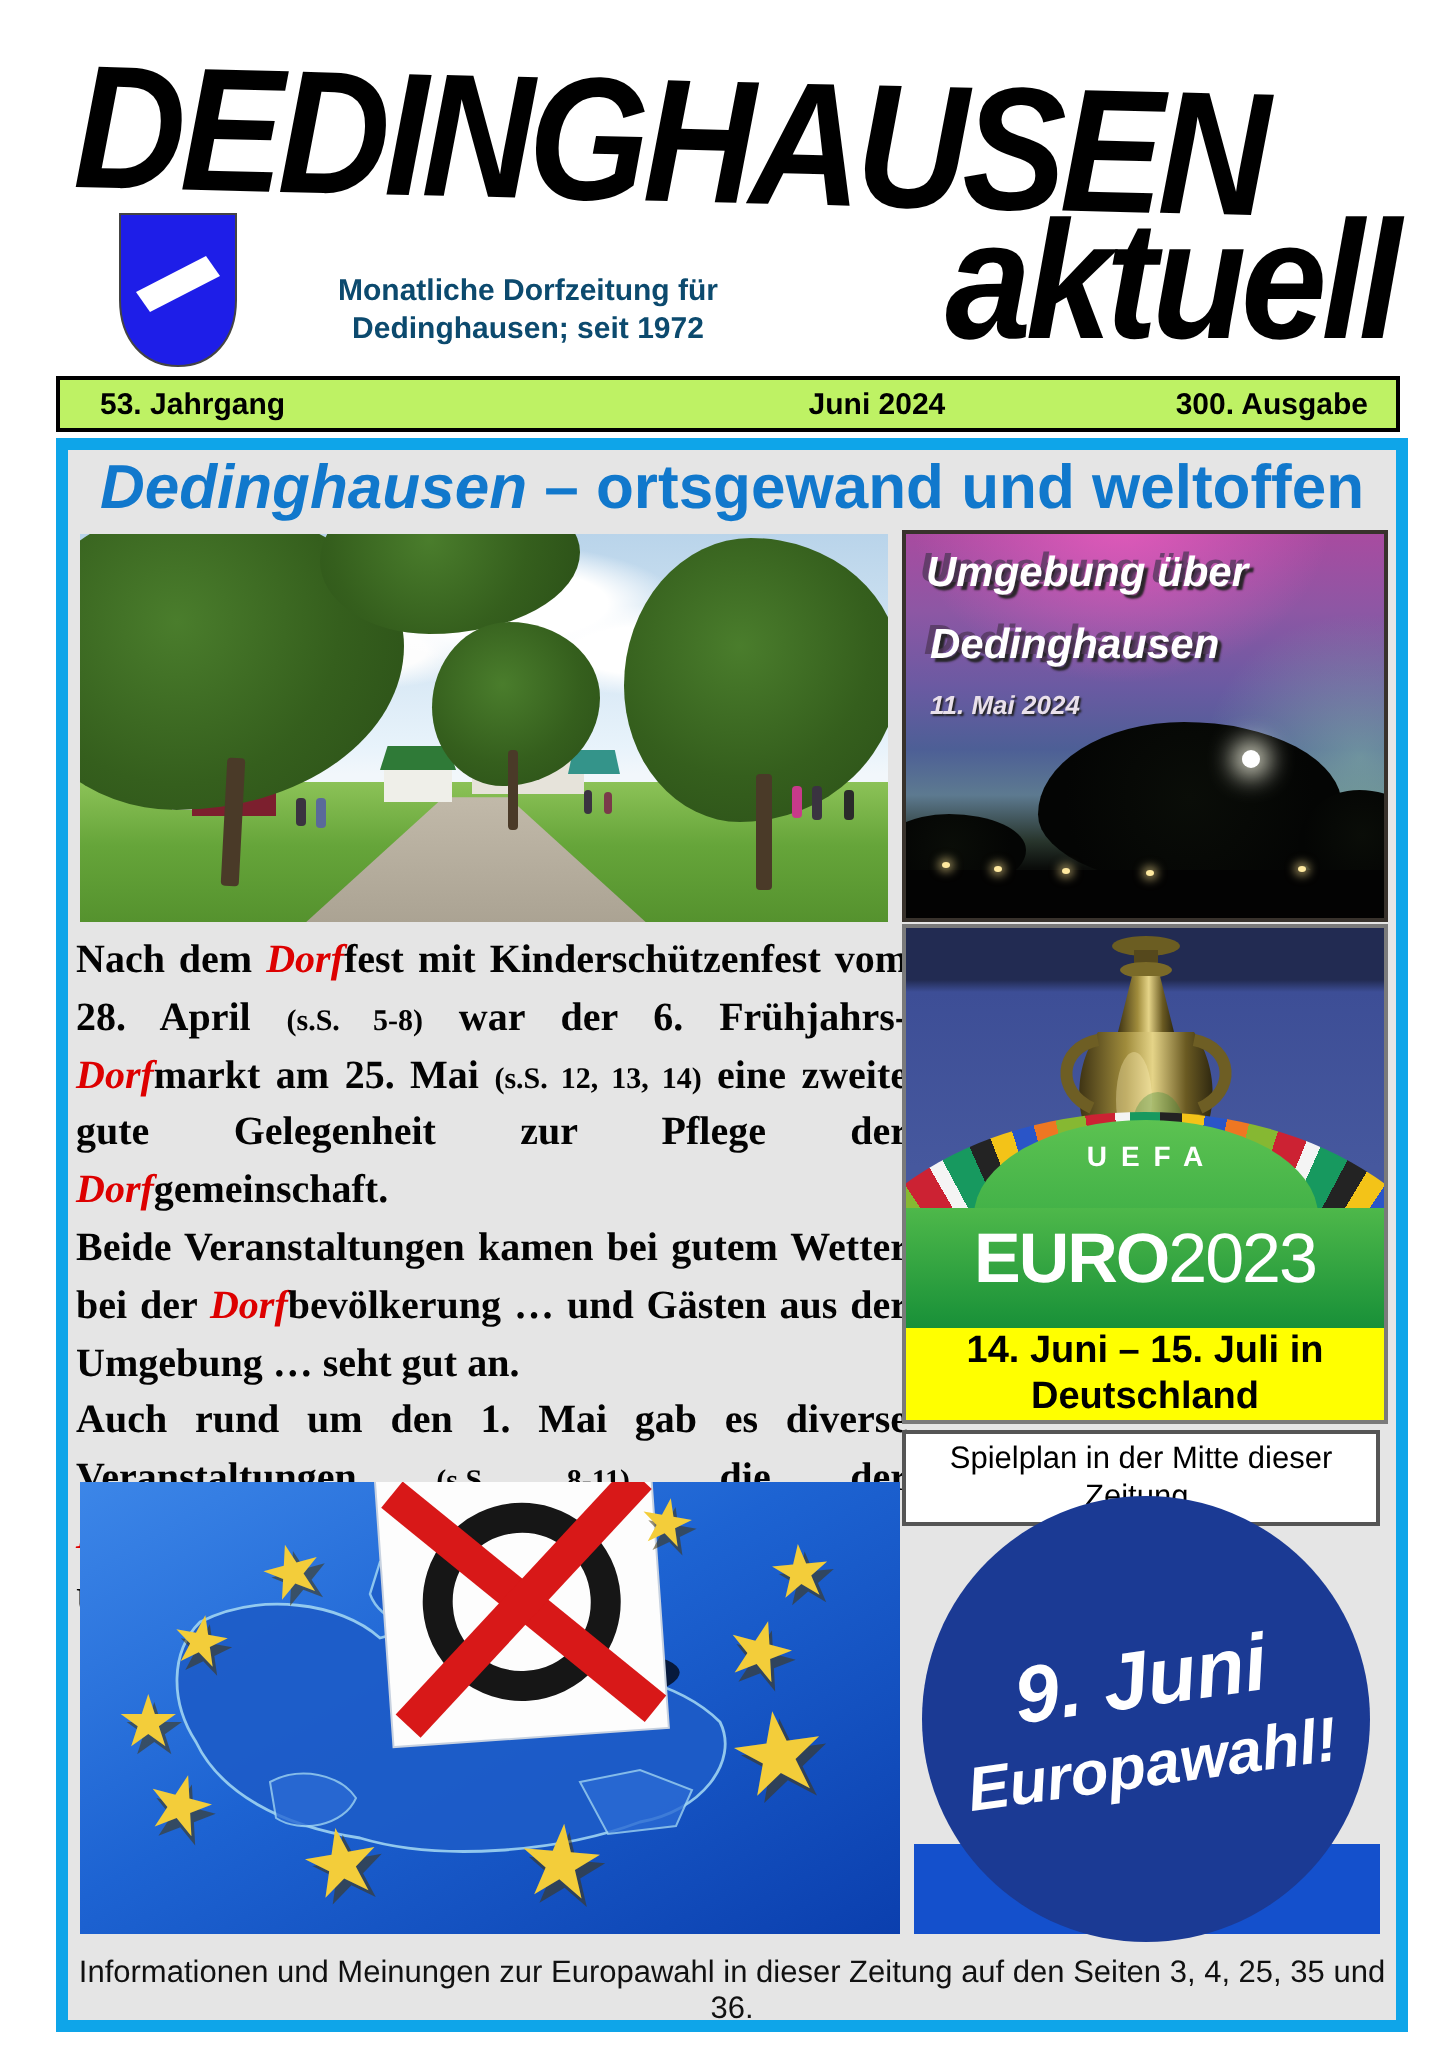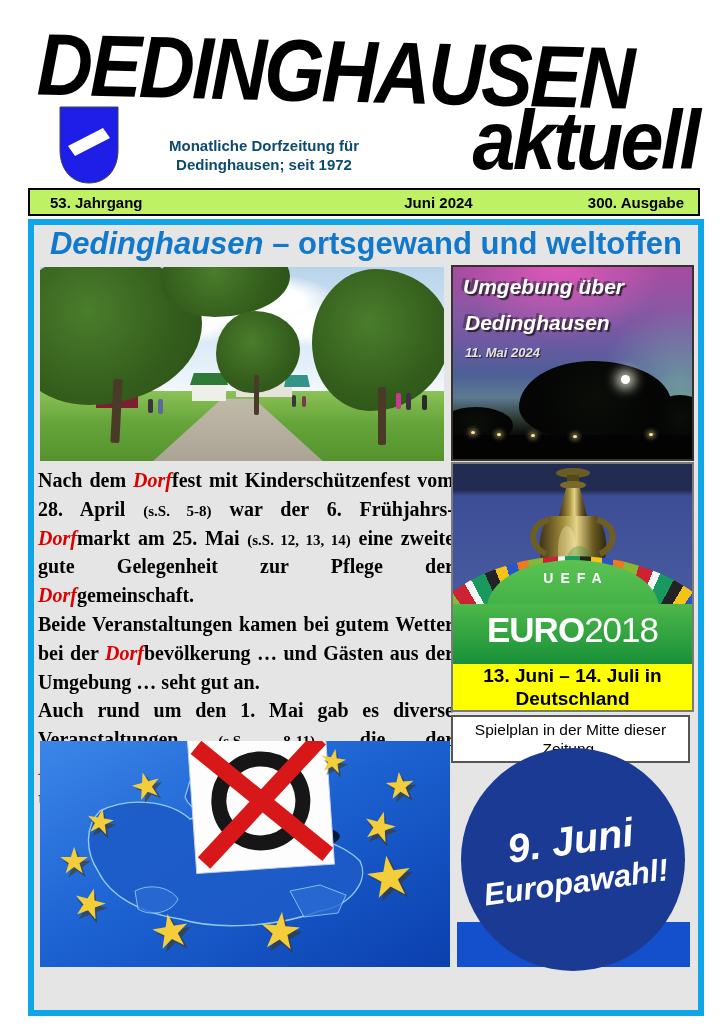--- a/index.html
+++ b/index.html
@@ -216,24 +216,24 @@
           <path d="M76 54 C96 58 97 80 79 88" stroke="#6e5e24" stroke-width="6" fill="none"></path>
           <ellipse cx="46" cy="84" rx="9" ry="24" fill="rgba(255,242,185,0.35)"></ellipse>
           <ellipse cx="58" cy="98" rx="13" ry="18" fill="rgba(60,140,60,0.35)"></ellipse>
           <polygon points="44,118 60,118 64,134 40,134" fill="#4a3f18"></polygon>
           <ellipse cx="52" cy="137" rx="21" ry="6" fill="#352c10"></ellipse>
         </svg>
         <div class="euro-arc"></div>
         <div class="euro-arch"></div>
         <div class="euro-band"></div>
         <div class="euro-uefa">UEFA</div>
-        <div class="euro-logo"><span>EURO</span><span class="yr">2018</span></div>
+        <div class="euro-logo"><span>EURO</span><span class="yr">2023</span></div>
       </div>
       <div class="euro-banner">
-        <div>13. Juni – 14. Juli in</div>
+        <div>14. Juni – 15. Juli in</div>
         <div>Deutschland</div>
       </div>
     </div>
     <div class="spielplan">Spielplan in der Mitte dieser Zeitung.</div>
 
     <div class="ew-art">
       <svg width="410" height="226" viewBox="0 0 410 226" style="position:absolute;left:0;top:0;">
         <path d="M60 70 C90 55 130 60 150 78 C175 70 210 78 225 95 C260 90 300 100 320 120 C330 140 310 165 280 170 C240 185 180 190 140 178 C100 172 70 155 58 130 C45 110 45 85 60 70 Z" fill="#1d5cc8" stroke="#9fd4f2" stroke-width="1.4" opacity="0.9"></path>
         <path d="M150 40 C170 28 200 30 215 42 C225 55 215 70 195 74 C172 78 150 70 145 56 Z" fill="#1d5cc8" stroke="#9fd4f2" stroke-width="1.2" opacity="0.85"></path>
         <path d="M95 150 C110 142 130 146 138 158 C132 172 110 176 98 168 Z" fill="#2a6ad4" stroke="#9fd4f2" stroke-width="1" opacity="0.8"></path>
@@ -259,14 +259,15 @@
     </div>
 
     <div class="strip"></div>
     <div class="badge">
       <div class="badge-inner">
         <div class="badge-l1">9. Juni</div>
         <div class="badge-l2">Europawahl!</div>
       </div>
     </div>
 
+    <div class="footer">Informationen und Meinungen zur Europawahl in dieser Zeitung auf den Seiten 3, 4, 25, 35 und 36.</div>
   </div>
 </div>
 
 </body></html>

